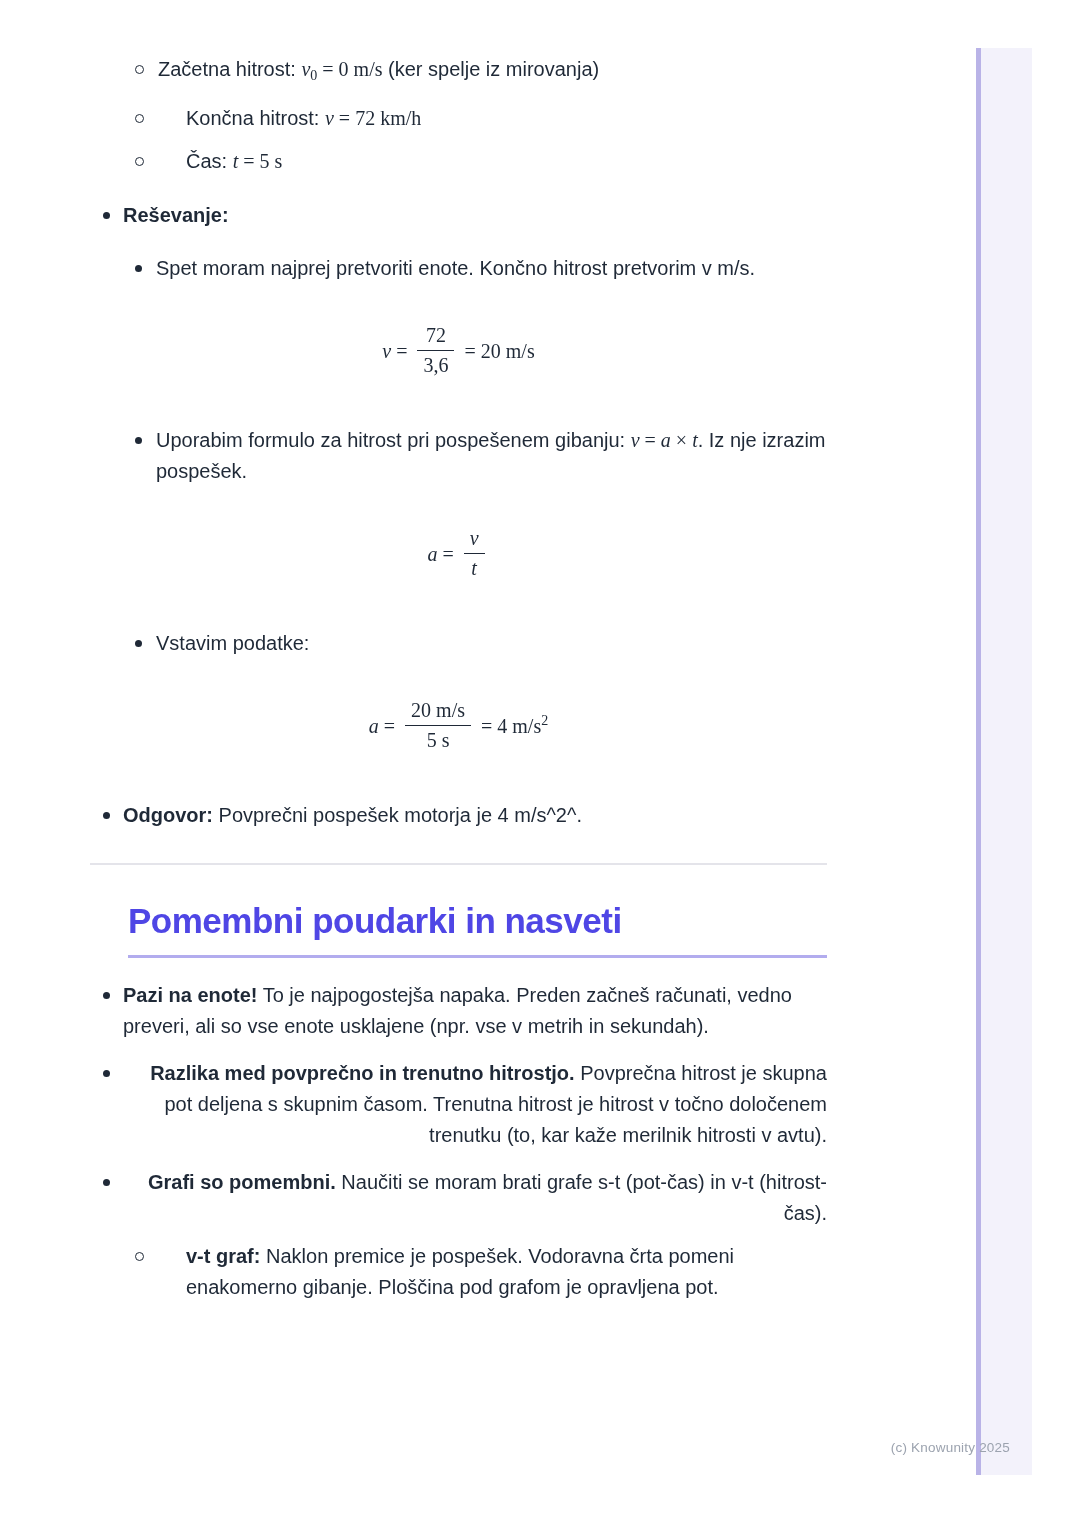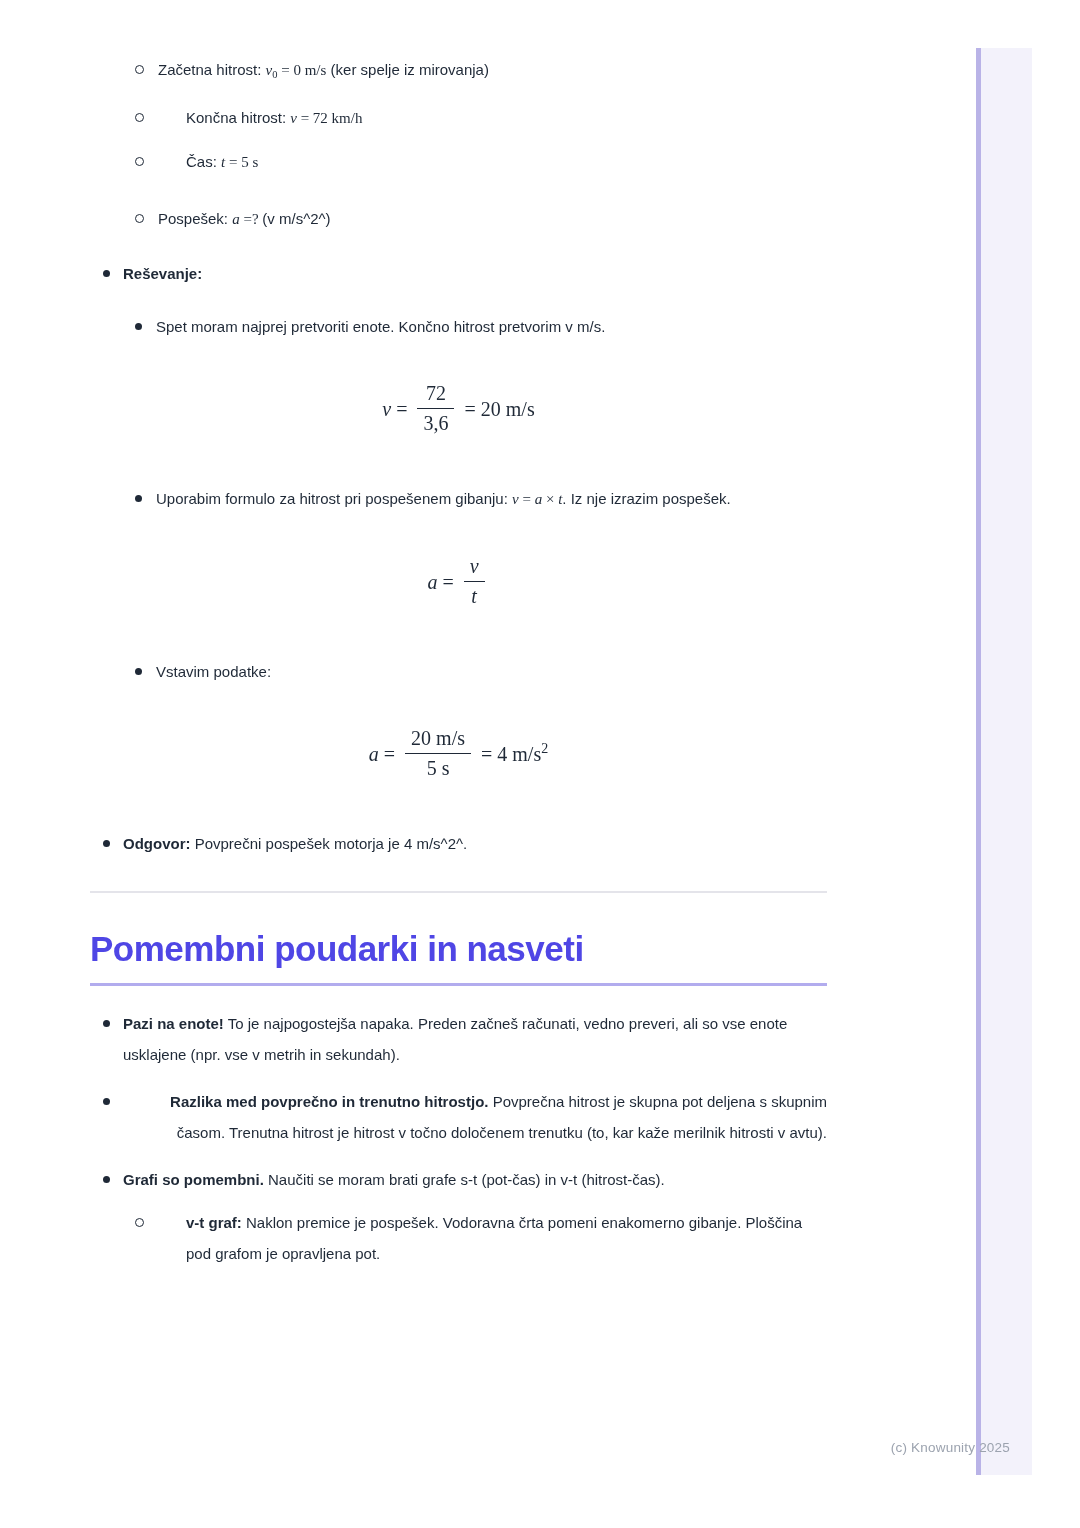--- a/index.html
+++ b/index.html
@@ -5,21 +5,21 @@
   * { margin:0; padding:0; box-sizing:border-box; }
   html,body { background:#ffffff; }
   .page {
     position:relative; width:1080px; height:1528px; background:#ffffff;
     overflow:hidden; font-family:"Liberation Sans", sans-serif; color:#1f2937;
   }
   .content { position:absolute; left:90px; top:48px; width:737px; }
 
   
   .li { display:flex; align-items:flex-start; }
-  .li .txt { font-size:15px; line-height:31px; color:#1f2937; }
+  .li .txt { font-size:20px; line-height:31px; color:#1f2937; }
   .li.lv1 { padding-left:13px; }
   .li.lv2 { padding-left:45px; }
   .marker { flex:0 0 auto; }
   .marker.disc  { width:7px; height:7px; border-radius:50%; background:#1f2937; margin:12px 0 0 0; }
   .marker.circle{ width:9px; height:9px; border-radius:50%; border:1.6px solid #1f2937; margin:11px 0 0 0; }
   .li.lv1 .marker { margin-right:13px; }
   .li.lv2 .marker { margin-right:14px; }
 
   .mt6  { margin-top:6px; }
   .mt12 { margin-top:12px;gap:28px; }
@@ -42,21 +42,21 @@
     margin:34px 0 36px 0; font-family:"Liberation Serif", serif;
   }
   .frac { display:inline-block; vertical-align:middle; text-align:center; margin:8px 5px; transform:translateY(-3px); }
   .frac .num { display:block; padding:1px 6px 3px 6px; }
   .frac .den { display:block; border-top:1.5px solid #1f2937; padding:3px 6px 1px 6px; }
 
   
   .divider { border:none; border-top:2px solid #e4e4ea; margin-top:32px; }
   .big-heading {
     margin-top:36px; font-size:35px; font-weight:700; letter-spacing:-0.5px;
-    color:#4f46e5; padding-bottom:14px; border-bottom:3px solid #b2acee;
+    color:#4f46e5; padding-bottom:14px; border-bottom:3px solid #b2acee;margin-left:38px;
   }
   .tips { margin-top:10px; }
 
   
   .side-strip {
     position:absolute; left:976px; top:48px; width:56px; height:1427px;
     background:#f3f2fb; border-left:5px solid #b9b3e7;
   }
 
   
@@ -78,24 +78,20 @@
     </div>
     <div class="li lv2 mt12">
       <span class="marker circle"></span>
       <p class="txt"><span class="seg-n">Končna hitrost: </span><span class="seg-i">v</span><span class="seg-m"> = 72 km/h</span></p>
     </div>
     <div class="li lv2 mt12">
       <span class="marker circle"></span>
       <p class="txt"><span class="seg-n">Čas: </span><span class="seg-i">t</span><span class="seg-m"> = 5 s</span></p>
     </div>
 
-    <div class="li lv2 mt25">
-      <span class="marker circle"></span>
-      <p class="txt"><span class="seg-n">Pospešek: </span><span class="seg-i">a</span><span class="seg-m"> =? </span><span class="seg-n">(v m/s^2^)</span></p>
-    </div>
 
     <div class="li lv1 mt23">
       <span class="marker disc"></span>
       <p class="txt"><span class="seg-b">Reševanje:</span></p>
     </div>
     <div class="li lv2 mt22">
       <span class="marker disc"></span>
       <p class="txt"><span class="seg-n">Spet moram najprej pretvoriti enote. Končno hitrost pretvorim v m/s.</span></p>
     </div>
 

